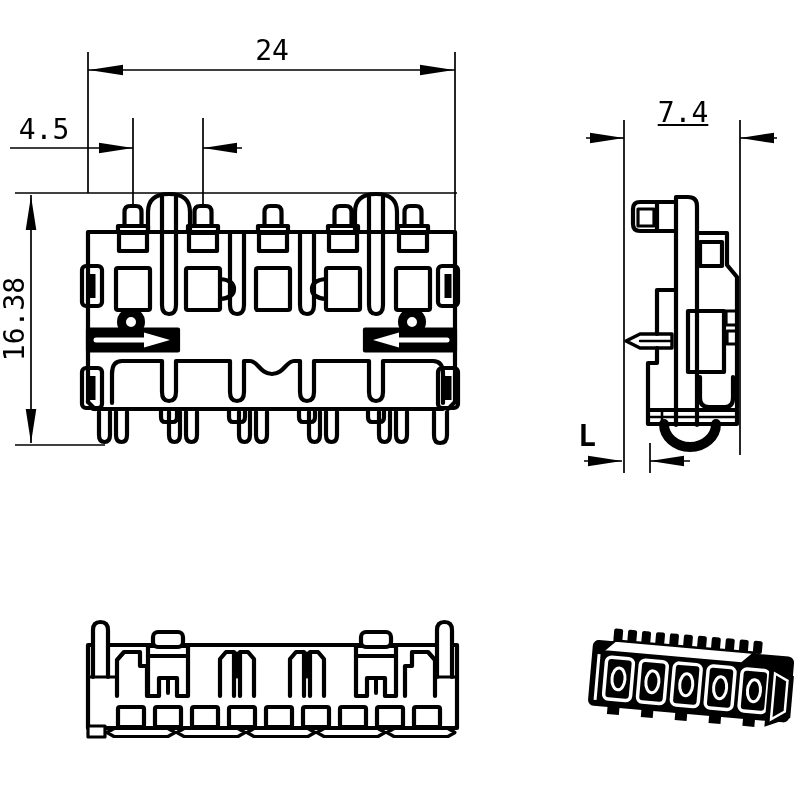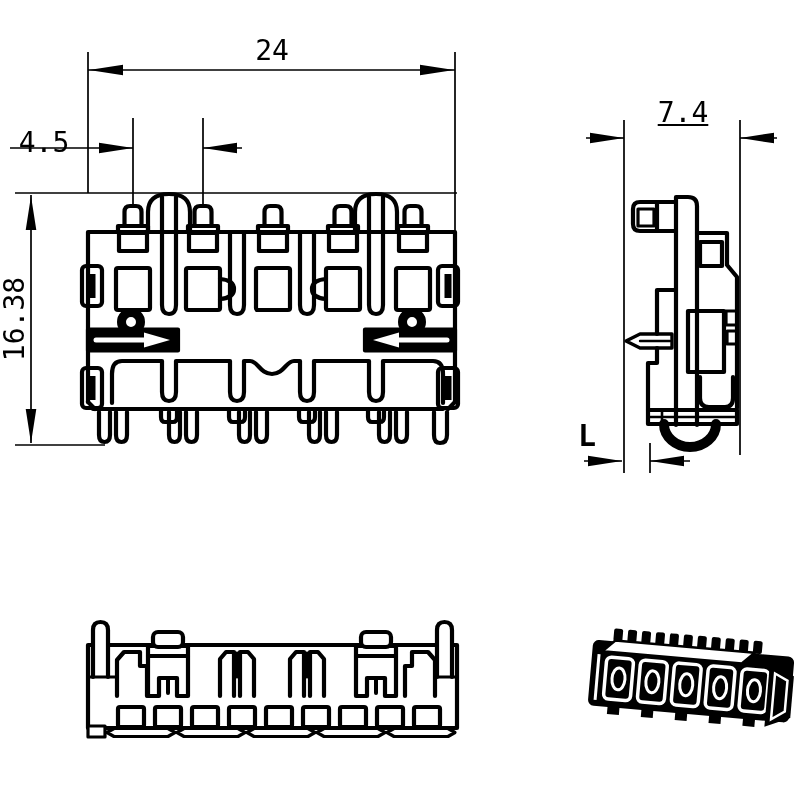--- a/index.html
+++ b/index.html
@@ -247,21 +247,21 @@
       <polygon points="624,138 590,132.7 590,143.3"></polygon>
       <polygon points="740,138 774,132.7 774,143.3"></polygon>
       <polygon points="622,461 588,455.7 588,466.3"></polygon>
       <polygon points="650,461 684,455.7 684,466.3"></polygon>
     </g>
   </g>
 </svg>
 
 <span class="dim-label" style="left:272px;top:51px;">24</span>
 
-<span class="dim-label" style="left:44px;top:130px;margin-top:13px;">4.5</span>
+<span class="dim-label" style="left:44px;top:130px;">4.5</span>
 
 <span class="dim-label rot" style="left:15px;top:319px;">16.38</span>
 
 <span class="dim-label" style="left:683px;top:113px;text-decoration:underline;">7.4</span>
 
 <span class="dim-label bold" style="left:587px;top:436px;">L</span>
 
 </div>
 
 </body></html>

